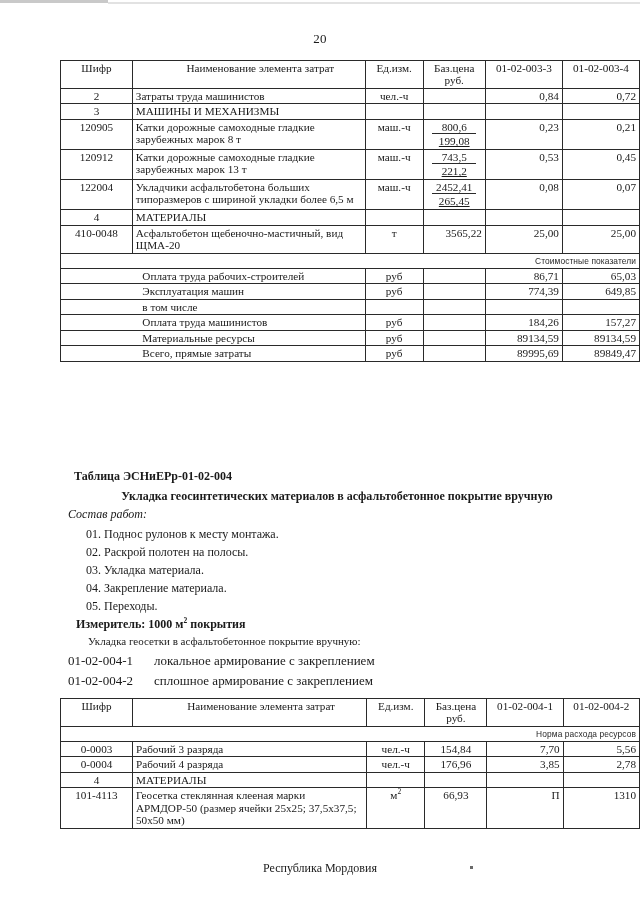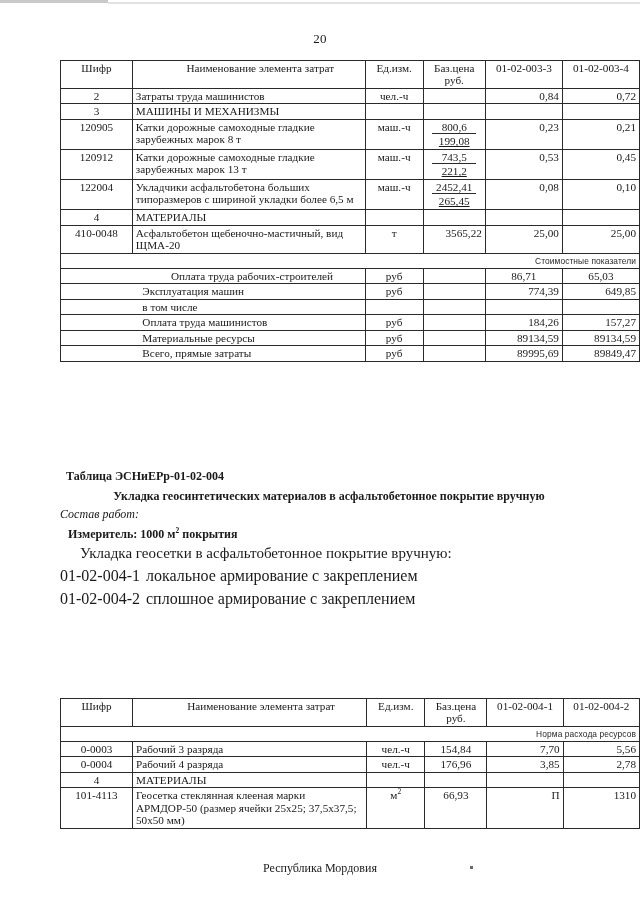--- a/index.html
+++ b/index.html
@@ -103,37 +103,37 @@
   }
 
   
   .sum td {
     border-top: none;
     border-bottom: none;
     padding-top: 1px;
     padding-bottom: 1px;
   }
   .sum td.c-name { padding-left: 10px; }
-  .sum-first td { border-top: 1px solid #2a2a2a; text-align: center; }
+  .sum-first td { border-top: 1px solid #2a2a2a; }
   .sum-last  td { border-bottom: 1px solid #2a2a2a; }
 
   sup { font-size: 7.5px; vertical-align: super; line-height: 0; }
 
   
   #table-one-wrap {
     position: absolute;
     top: 60px;
     left: 60px;
   }
 
   
   #text-block {
     position: absolute;
     top: 470px;
-    left: 60px;
+    left: 68px;
     width: 520px;
     font-size: 12px;
     line-height: 1.0;
   }
   .tbl-title {
     font-weight: bold;
     font-size: 12px;
     margin: 0 0 8px 6px;
   }
   .work-title {
@@ -152,25 +152,25 @@
     margin: 0 0 6px 18px;
     font-size: 12px;
   }
   .meter {
     font-weight: bold;
     font-size: 12px;
     margin: 6px 0 6px 8px;
   }
   .lead-line {
     margin: 0 0 7px 20px;
-    font-size: 15px;
+    font-size: 11px;
   }
   .variant {
     margin: 0 0 7px 0;
-    font-size: 16px;
+    font-size: 13px;
   }
   .variant .vcode { display: inline-block; width: 86px; }
 
   
   #table-two-wrap {
     position: absolute;
     top: 698px;
     left: 60px;
   }
 
@@ -274,21 +274,21 @@
             <td class="c-code">122004</td>
             <td class="c-name">Укладчики асфальтобетона больших типоразмеров с шириной укладки более 6,5 м</td>
             <td class="c-unit">маш.-ч</td>
             <td class="c-price">
               <span class="frac">
                 <span class="num">2452,41</span>
                 <span class="den">265,45</span>
               </span>
             </td>
             <td class="c-v1">0,08</td>
-            <td class="c-v2">0,10</td>
+            <td class="c-v2">0,07</td>
           </tr>
           <tr>
             <td class="c-code bold">4</td>
             <td class="c-name bold">МАТЕРИАЛЫ</td>
             <td class="c-unit"></td>
             <td class="c-price"></td>
             <td class="c-v1"></td>
             <td class="c-v2"></td>
           </tr>
           <tr>
@@ -351,20 +351,27 @@
             <td class="c-v2 bold">89849,47</td>
           </tr>
         </tbody>
     </table>
   </div>
 
   <div id="text-block">
     <div class="tbl-title">Таблица  ЭСНиЕРр-01-02-004</div>
     <div class="work-title">Укладка геосинтетических материалов в асфальтобетонное покрытие вручную</div>
     <div class="composition">Состав работ:</div>
+    <div id="ops-list">
+        <div class="op-line">01. Поднос рулонов к месту монтажа.</div>
+        <div class="op-line">02. Раскрой полотен на полосы.</div>
+        <div class="op-line">03. Укладка материала.</div>
+        <div class="op-line">04. Закрепление материала.</div>
+        <div class="op-line">05. Переходы.</div>
+      </div>
     <div class="meter">
       <span>Измеритель: 1000 м</span><sup>2</sup><span> покрытия</span>
     </div>
     <div class="lead-line">Укладка геосетки в асфальтобетонное покрытие вручную:</div>
     <div id="variants-list">
         <div class="variant"><span class="vcode">01-02-004-1</span><span>локальное армирование с закреплением</span></div>
         <div class="variant"><span class="vcode">01-02-004-2</span><span>сплошное армирование с закреплением</span></div>
       </div>
   </div>
 

